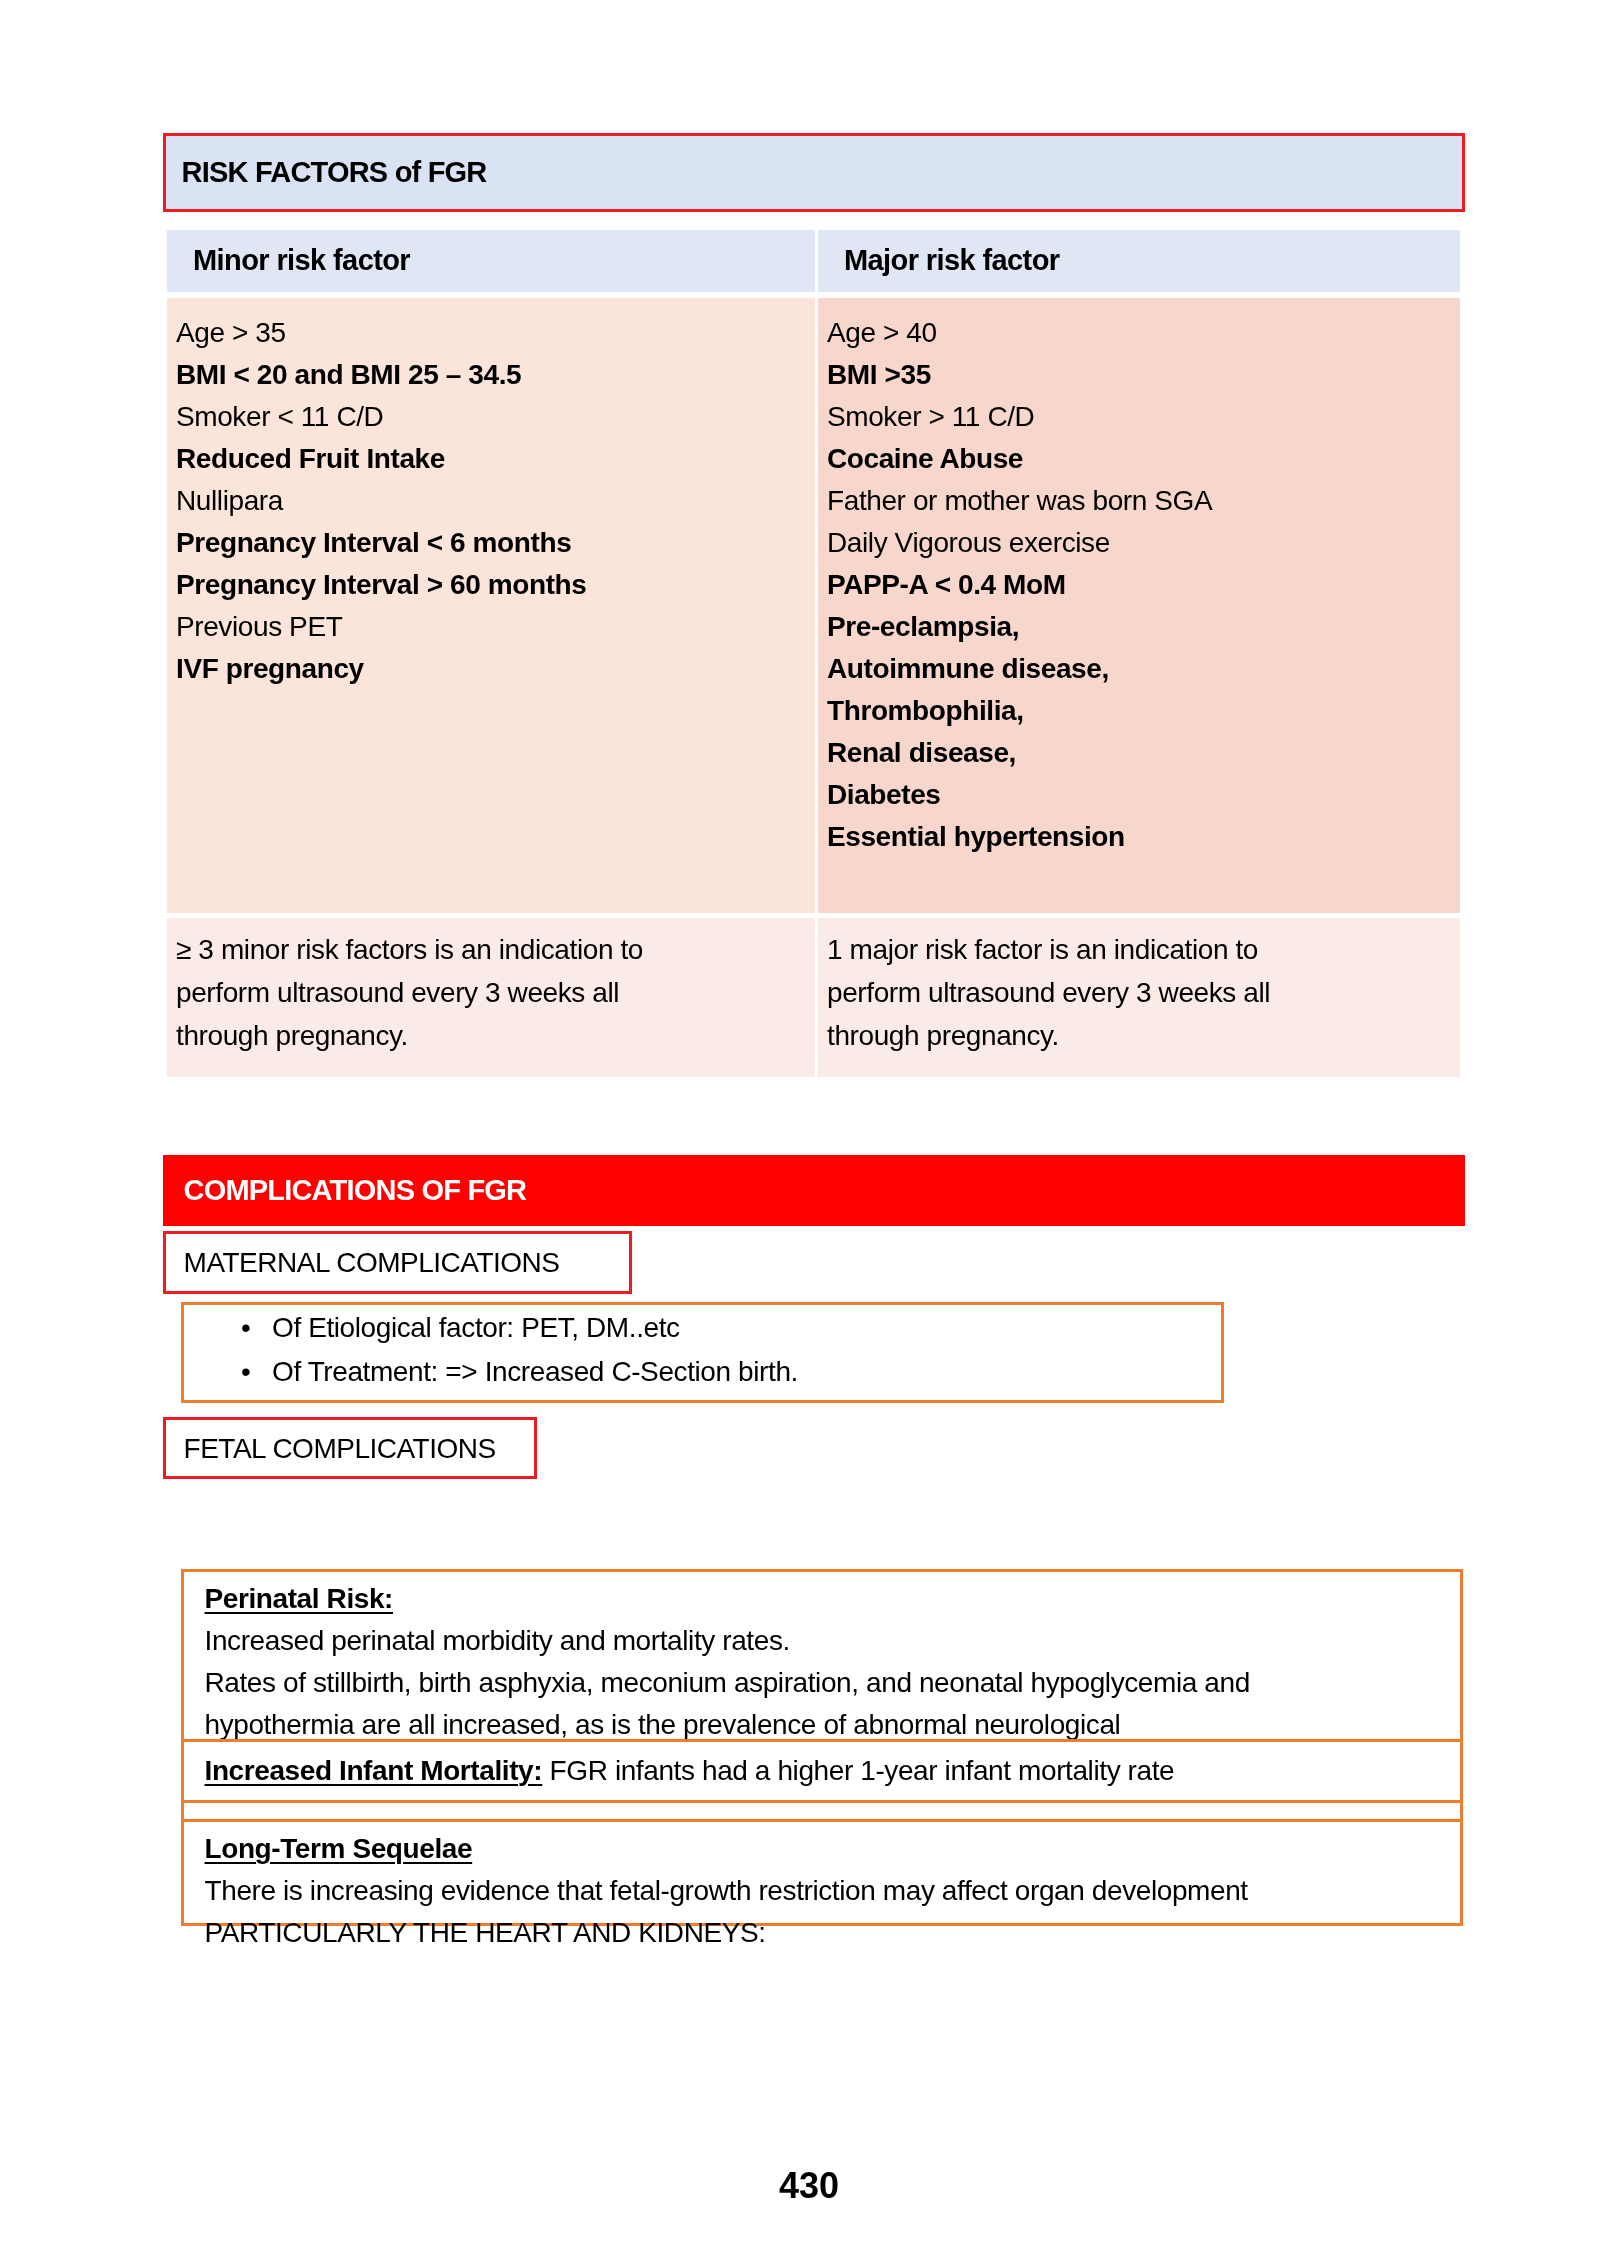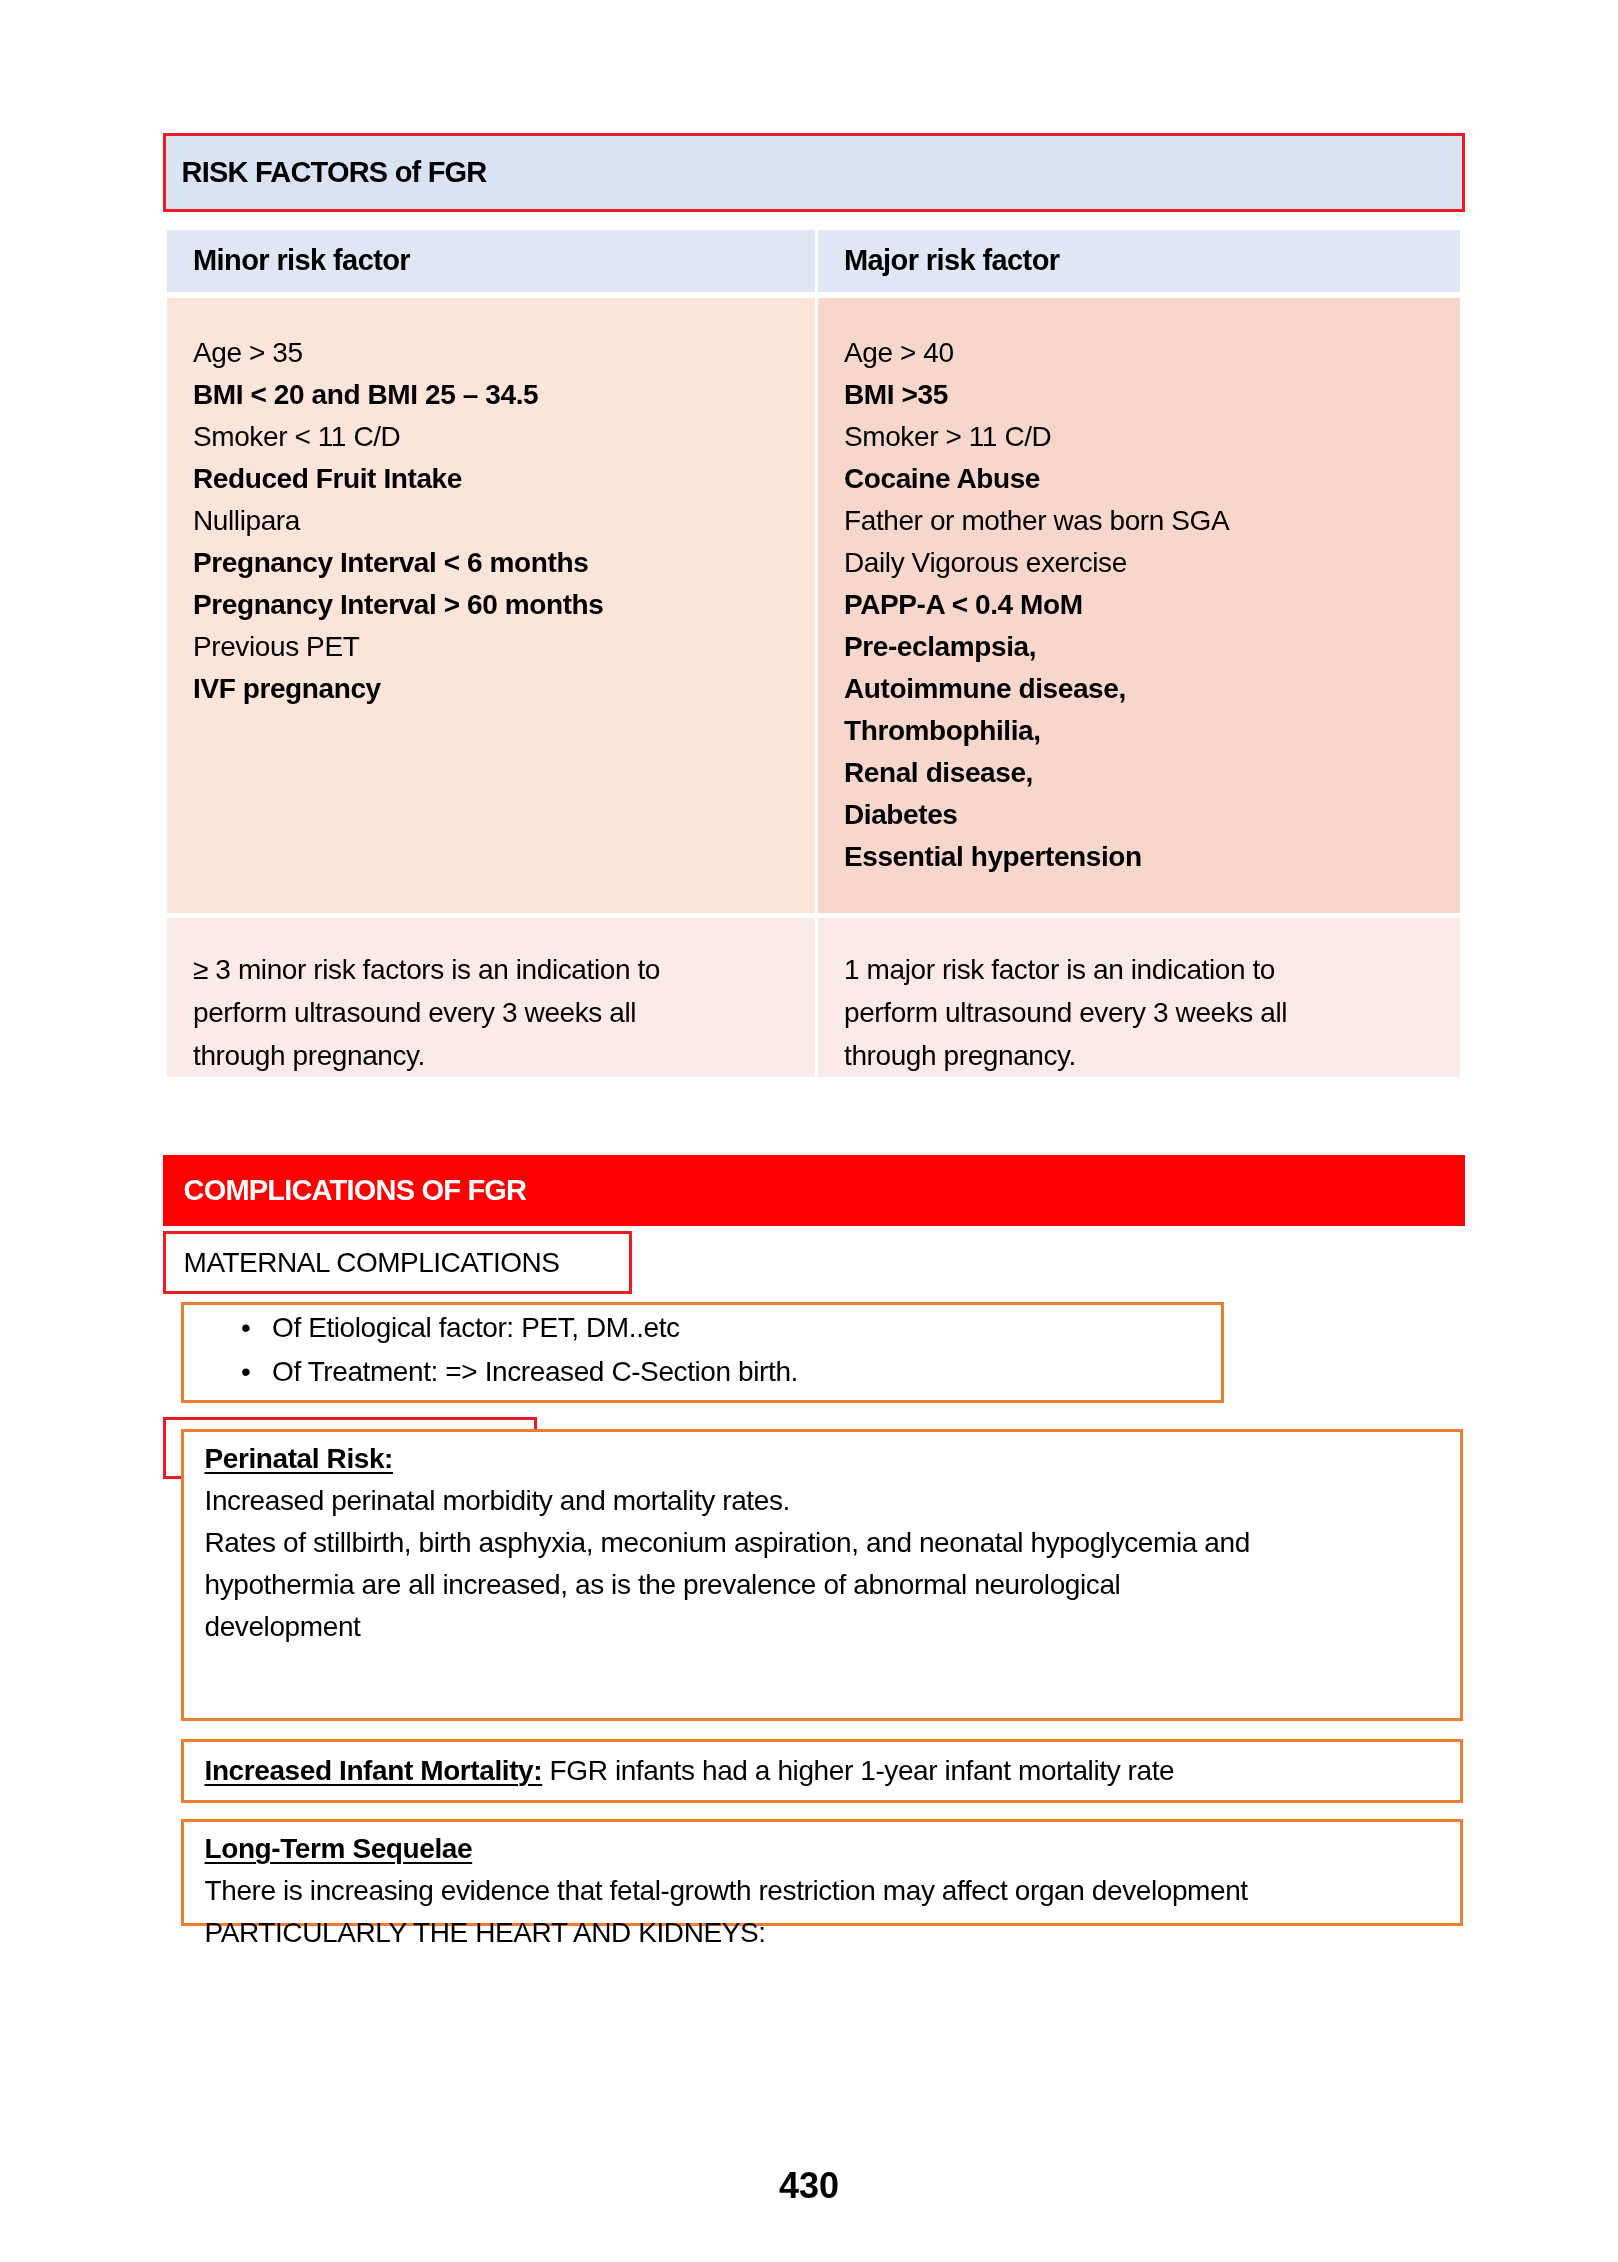--- a/index.html
+++ b/index.html
@@ -15,21 +15,21 @@
 
   
   .cell { position: absolute; box-sizing: border-box; padding-left: 26px; }
   .hdr { top: 230px; height: 62px; background: #DFE6F4; }
   .hdr span { position: absolute; left: 26px; top: 13.7px; font-size: 29px; font-weight: bold; letter-spacing: -0.6px; }
   .col-left { left: 167px; width: 648px; }
   .col-right { left: 818px; width: 642px; }
   .body-left { top: 298px; height: 615px; background: #FBE4D9; }
   .body-right { top: 298px; height: 615px; background: #F7D6CB; padding-left: 37px; }
   .foot { top: 918px; height: 159px; background: #FBEBE6; }
-  .lines { position: absolute; left: 26px; top: 13.7px; margin-top: 20px; }
+  .lines { position: absolute; left: 9px; top: 13.7px; }
   .line { height: 42px; line-height: 42px; font-size: 28px; white-space: nowrap; letter-spacing: -0.4px; }
   .line.b { font-weight: bold; }
   .foot .lines { top: 9.8px; }
   .foot .line { height: 43px; line-height: 43px; }
 
   
   .red-bar { left: 163px; top: 1155px; width: 1302px; height: 71px; background: #FF0000; }
   .red-bar span { position: absolute; left: 20.5px; top: 18.5px; color: #ffffff; font-size: 29px; font-weight: bold; letter-spacing: -0.8px; }
 
   .sub-box { background: #fff; border: 3.9px solid #ED1C24; }
@@ -37,21 +37,21 @@
   .maternal { left: 163px; top: 1231px; width: 469px; height: 63px; }
   .maternal span { top: 12.7px; }
   .fetal { left: 163px; top: 1417px; width: 374px; height: 62px; }
   .fetal span { top: 12.7px; }
 
   .orange { border: 3.9px solid #ED7D31; background: #fff; }
   .bullets { left: 181px; top: 1302px; width: 1043px; height: 101px; }
   .bullet-line { position: absolute; left: 88px; font-size: 28px; white-space: nowrap; letter-spacing: -0.4px; }
   .bullet-dot { position: absolute; left: -31px; top: 0; }
 
-  .perinatal { left: 181px; top: 1429px; width: 1282px; height: 292px; }
+  .perinatal { left: 181px; top: 1569px; width: 1282px; height: 292px; }
   .infant { left: 181px; top: 1739px; width: 1282px; height: 64px; }
   .longterm { left: 181px; top: 1819px; width: 1282px; height: 107px; }
   .para { position: absolute; left: 20.5px; top: 5.9px; }
   .pline { height: 42px; line-height: 42px; font-size: 28px; white-space: nowrap; letter-spacing: -0.4px; }
   .u-head { font-weight: bold; text-decoration: underline; text-decoration-thickness: 2px; text-underline-offset: 3.9px; }
 
   .page-num { left: 770px; top: 2165px; width: 78px; text-align: center; font-size: 36px; font-weight: bold; }
 </style>
 </head>
 <body>

